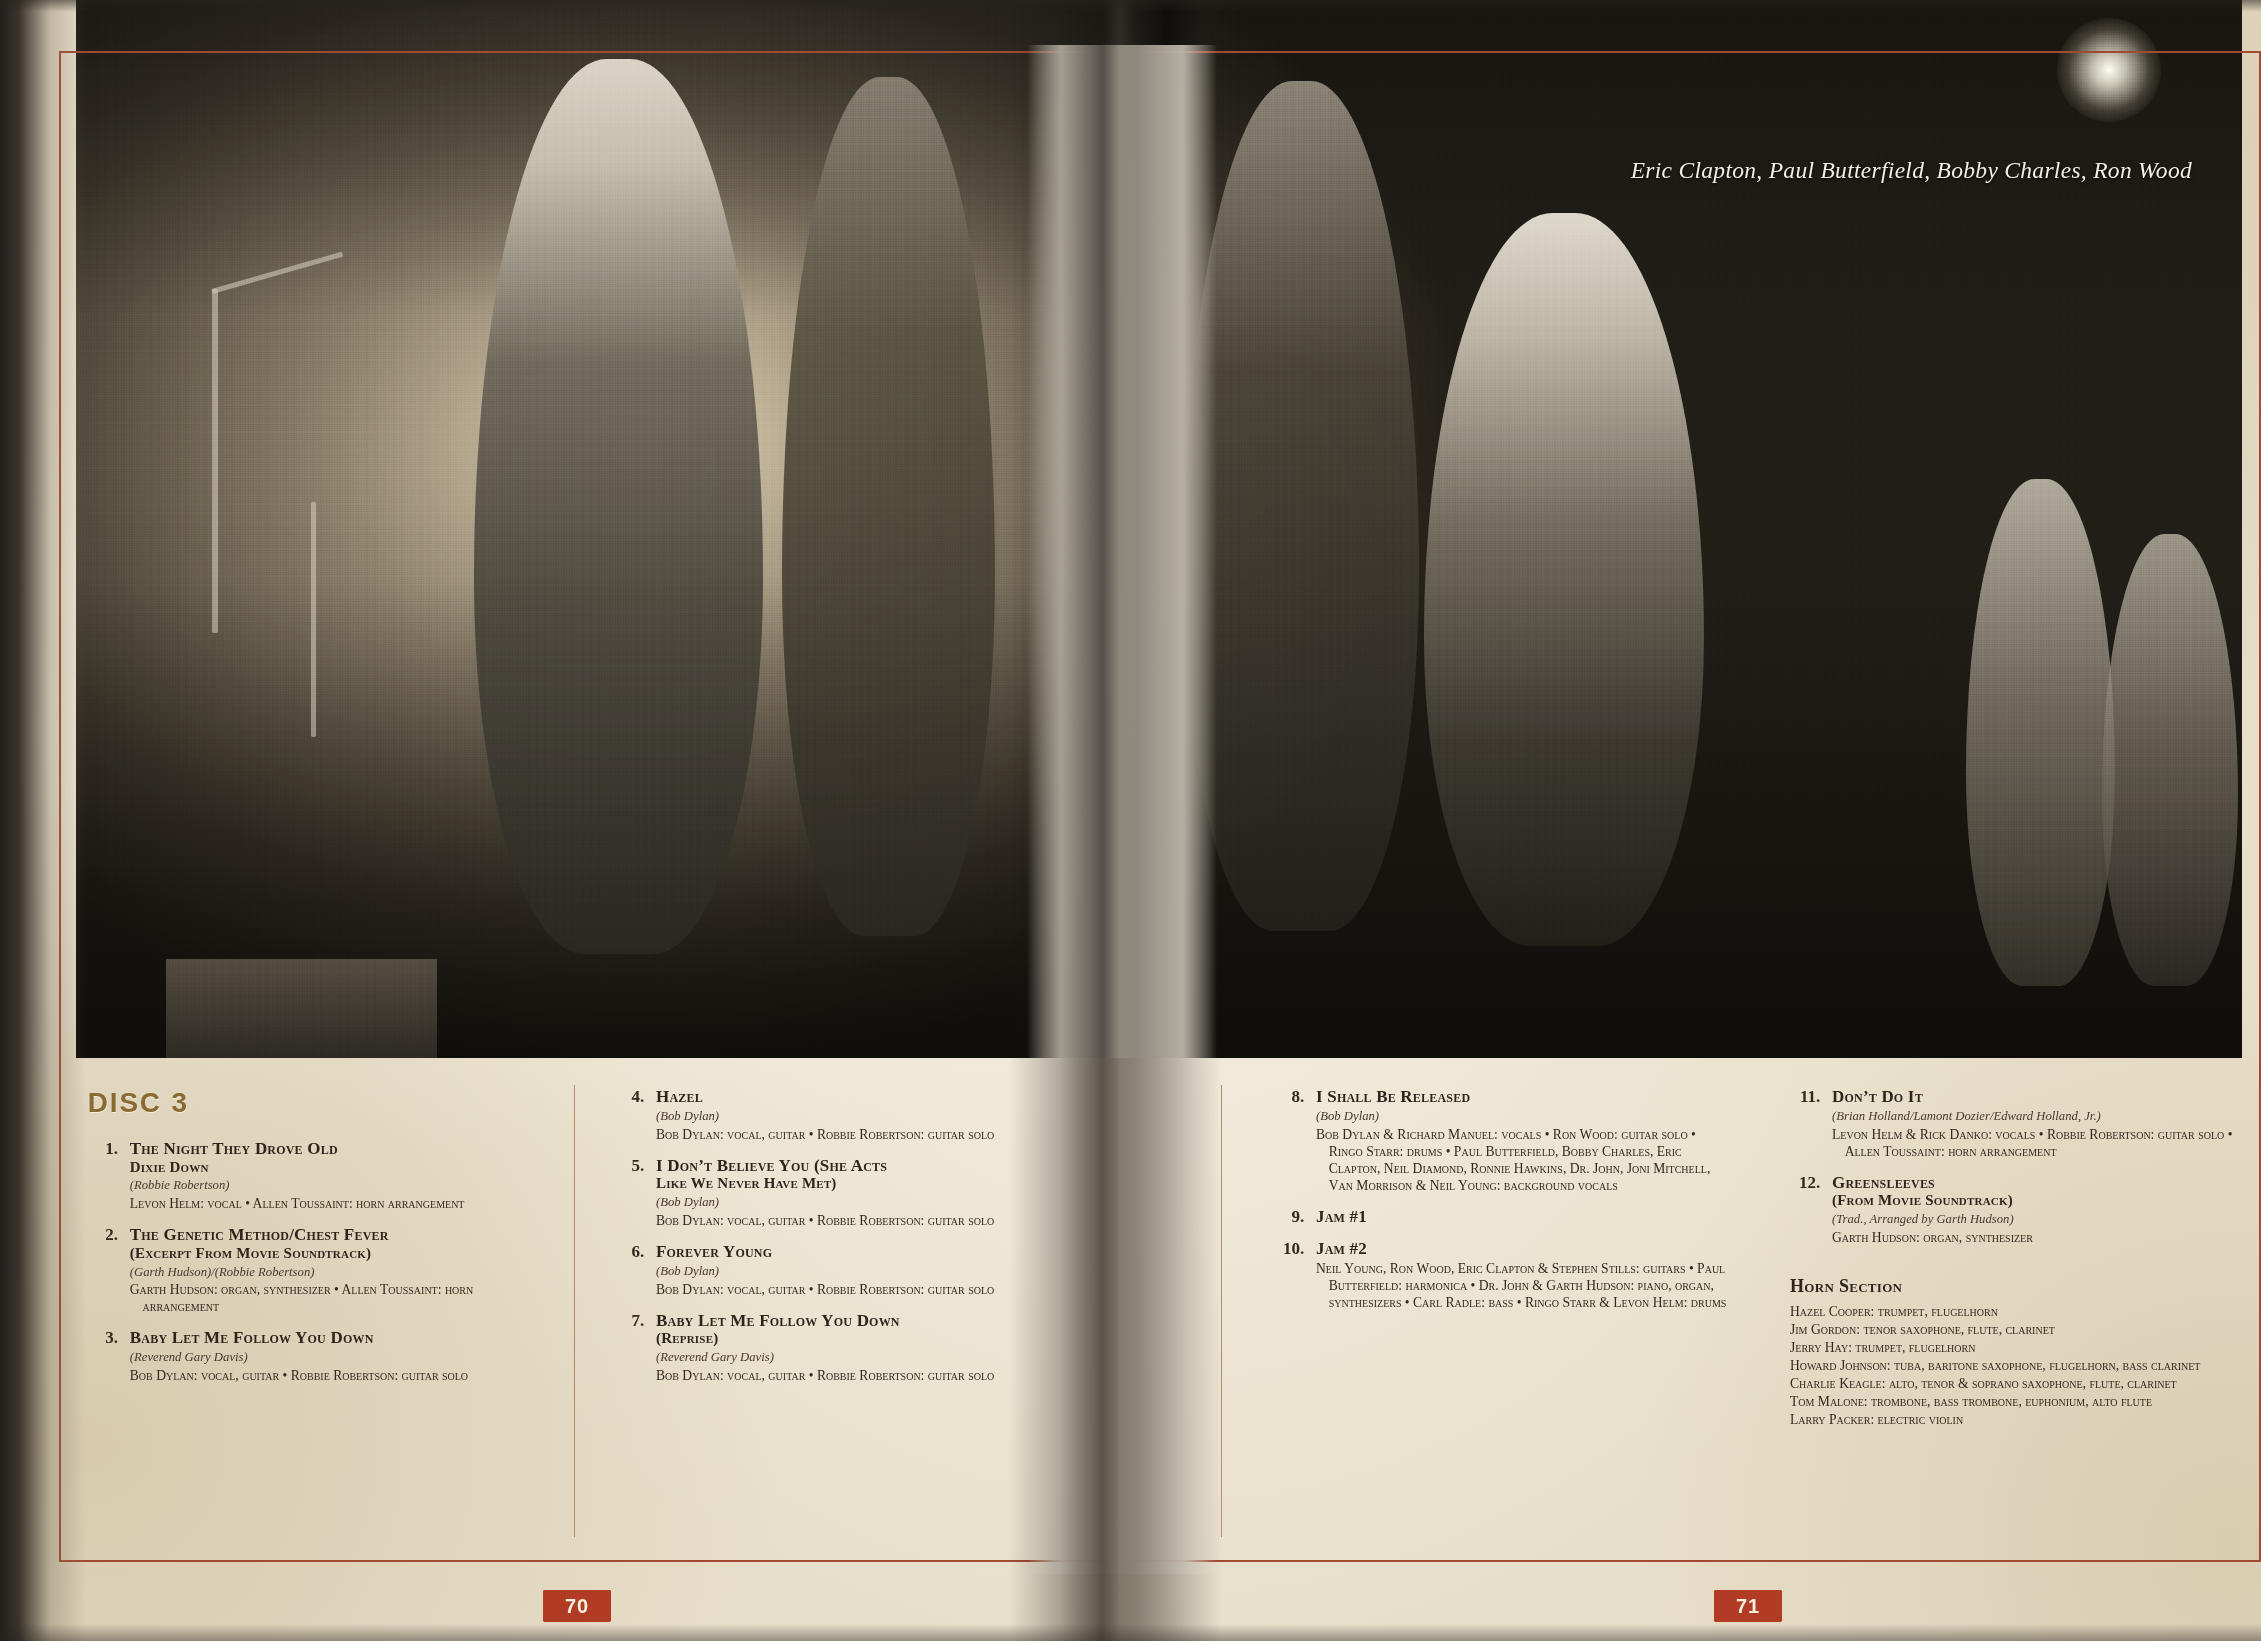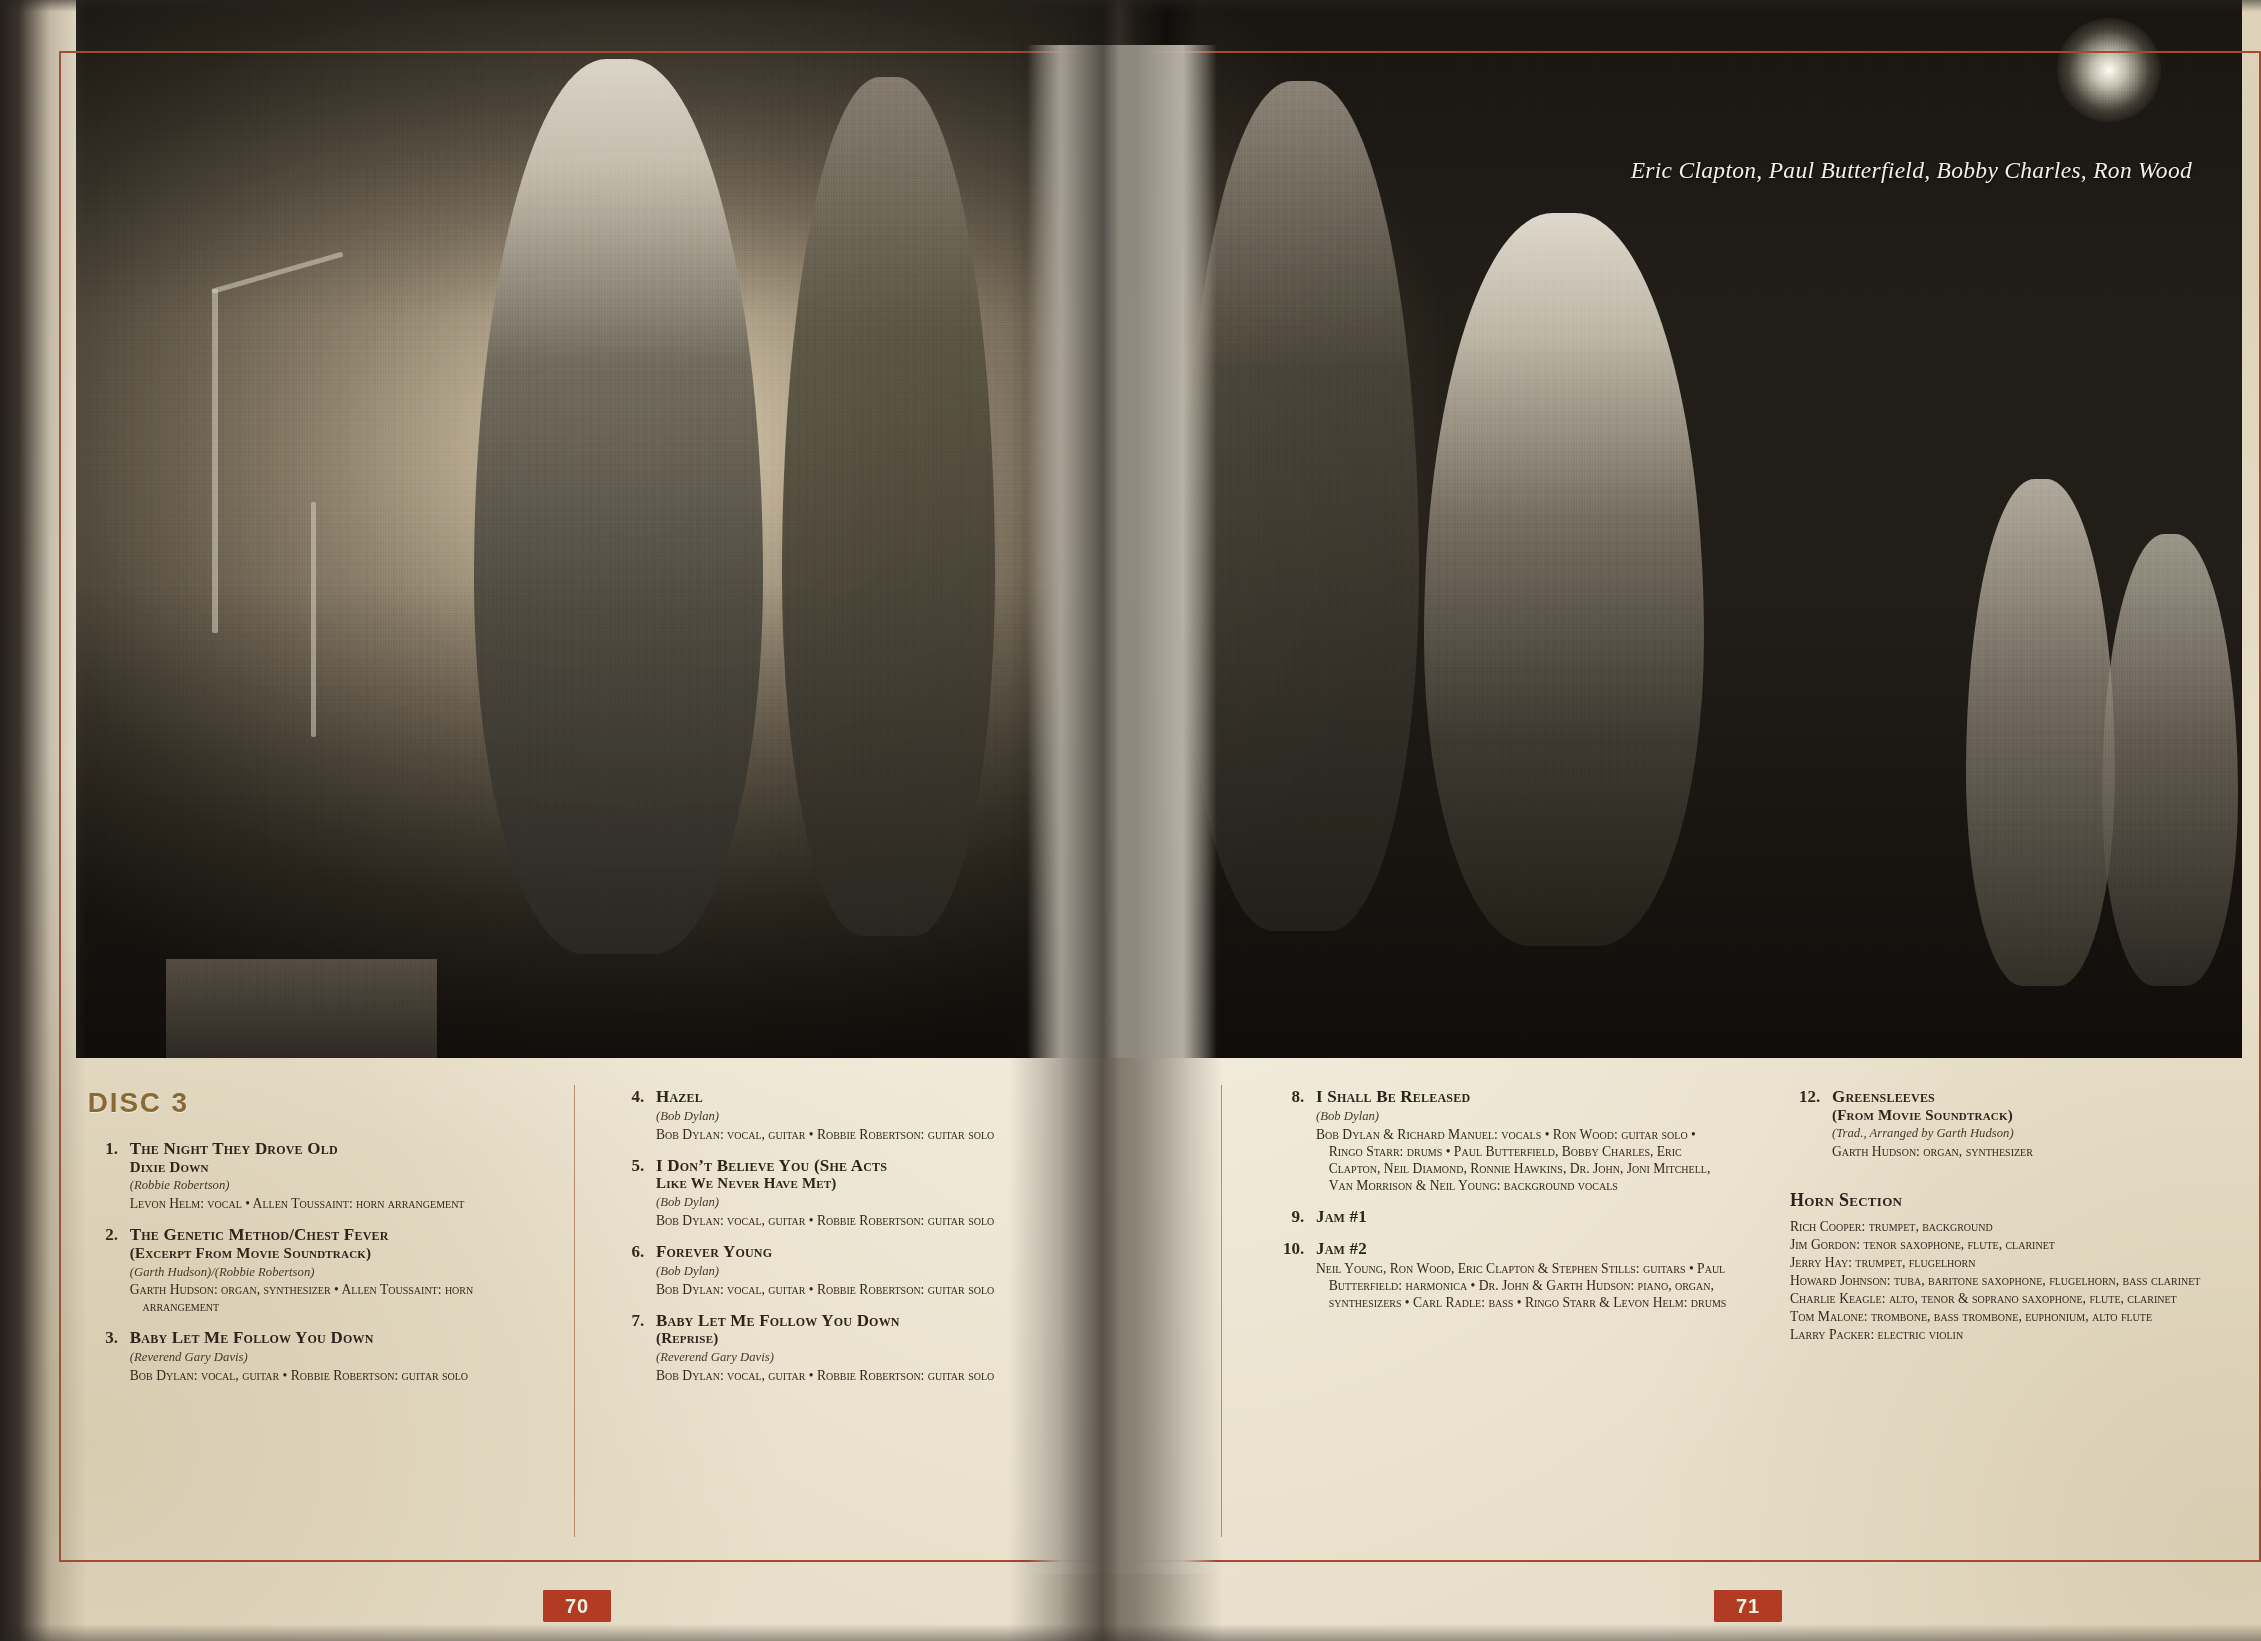--- a/index.html
+++ b/index.html
@@ -437,33 +437,41 @@
       <div class="track">
         <div class="track-num">10.</div>
         <div class="track-body">
           <div class="track-title">Jam #2</div>
           <div class="track-players">Neil Young, Ron Wood, Eric Clapton &amp; Stephen Stills: guitars • Paul Butterfield: harmonica • Dr. John &amp; Garth Hudson: piano, organ, synthesizers • Carl Radle: bass • Ringo Starr &amp; Levon Helm: drums</div>
         </div>
       </div>
     </div>
 
     <div class="col col-4">
+      <div class="track">
+        <div class="track-num">11.</div>
+        <div class="track-body">
+          <div class="track-title">Don’t Do It</div>
+          <div class="track-credit">(Brian Holland/Lamont Dozier/Edward Holland, Jr.)</div>
+          <div class="track-players">Levon Helm &amp; Rick Danko: vocals • Robbie Robertson: guitar solo • Allen Toussaint: horn arrangement</div>
+        </div>
+      </div>
 
       <div class="track">
         <div class="track-num">12.</div>
         <div class="track-body">
           <div class="track-title">Greensleeves</div>
           <div class="track-sub">(From Movie Soundtrack)</div>
           <div class="track-credit">(Trad., Arranged by Garth Hudson)</div>
           <div class="track-players">Garth Hudson: organ, synthesizer</div>
         </div>
       </div>
 
       <div class="horn-head">Horn Section</div>
-      <div class="horn-line">Rich Cooper: trumpet, background</div>
+      <div class="horn-line">Hazel Cooper: trumpet, flugelhorn</div>
       <div class="horn-line">Jim Gordon: tenor saxophone, flute, clarinet</div>
       <div class="horn-line">Jerry Hay: trumpet, flugelhorn</div>
       <div class="horn-line">Howard Johnson: tuba, baritone saxophone, flugelhorn, bass clarinet</div>
       <div class="horn-line">Charlie Keagle: alto, tenor &amp; soprano saxophone, flute, clarinet</div>
       <div class="horn-line">Tom Malone: trombone, bass trombone, euphonium, alto flute</div>
       <div class="horn-line">Larry Packer: electric violin</div>
     </div>
   </div>
 
   <div class="sep sep-1"></div>

